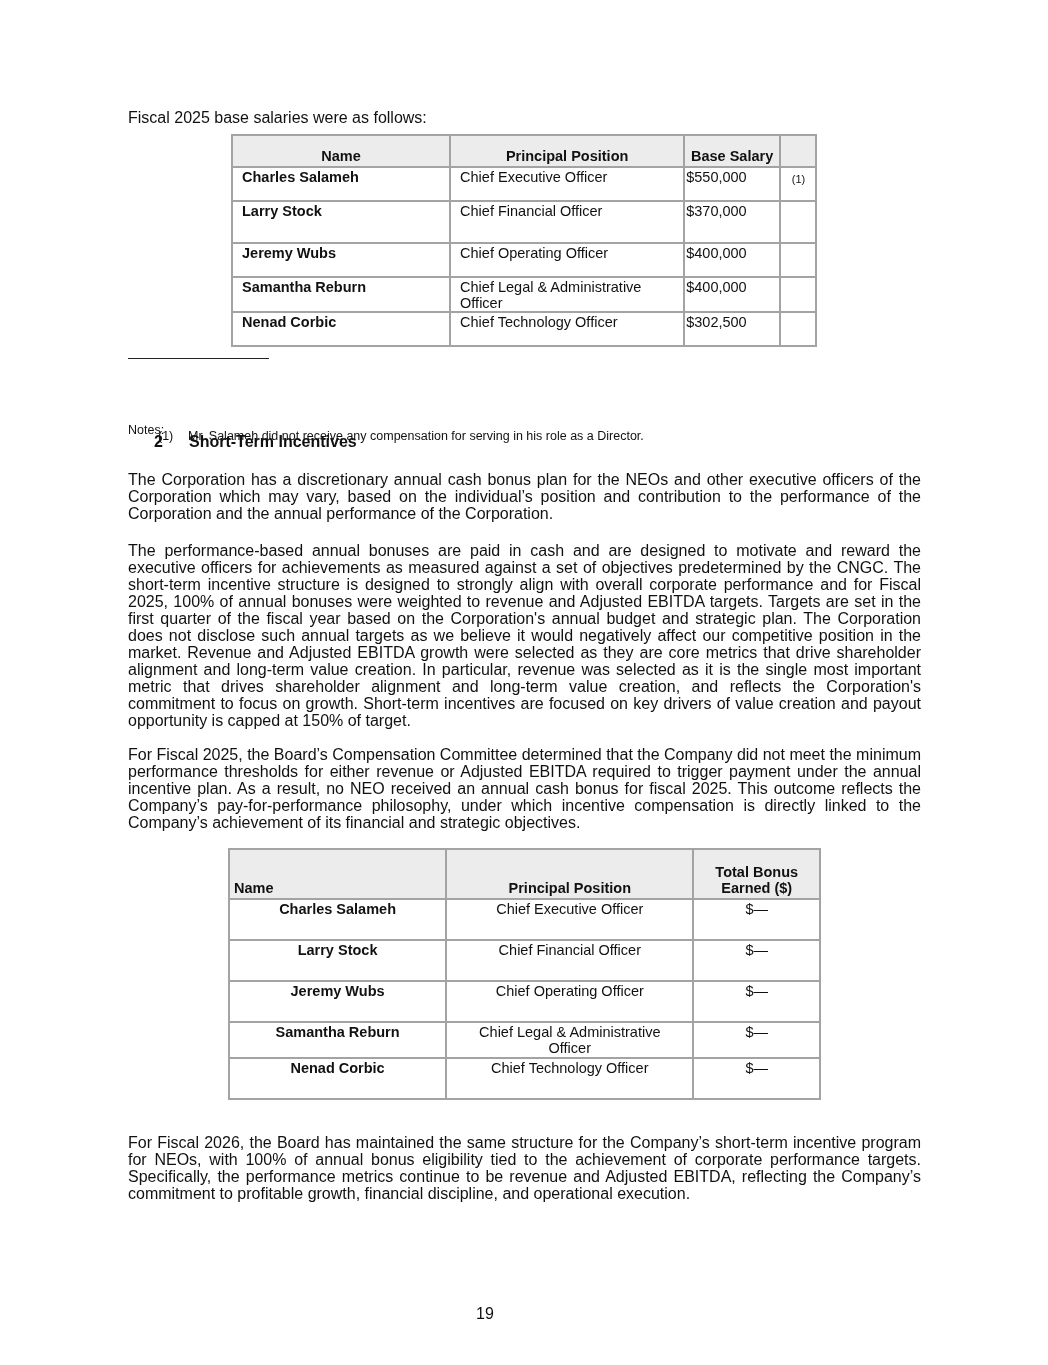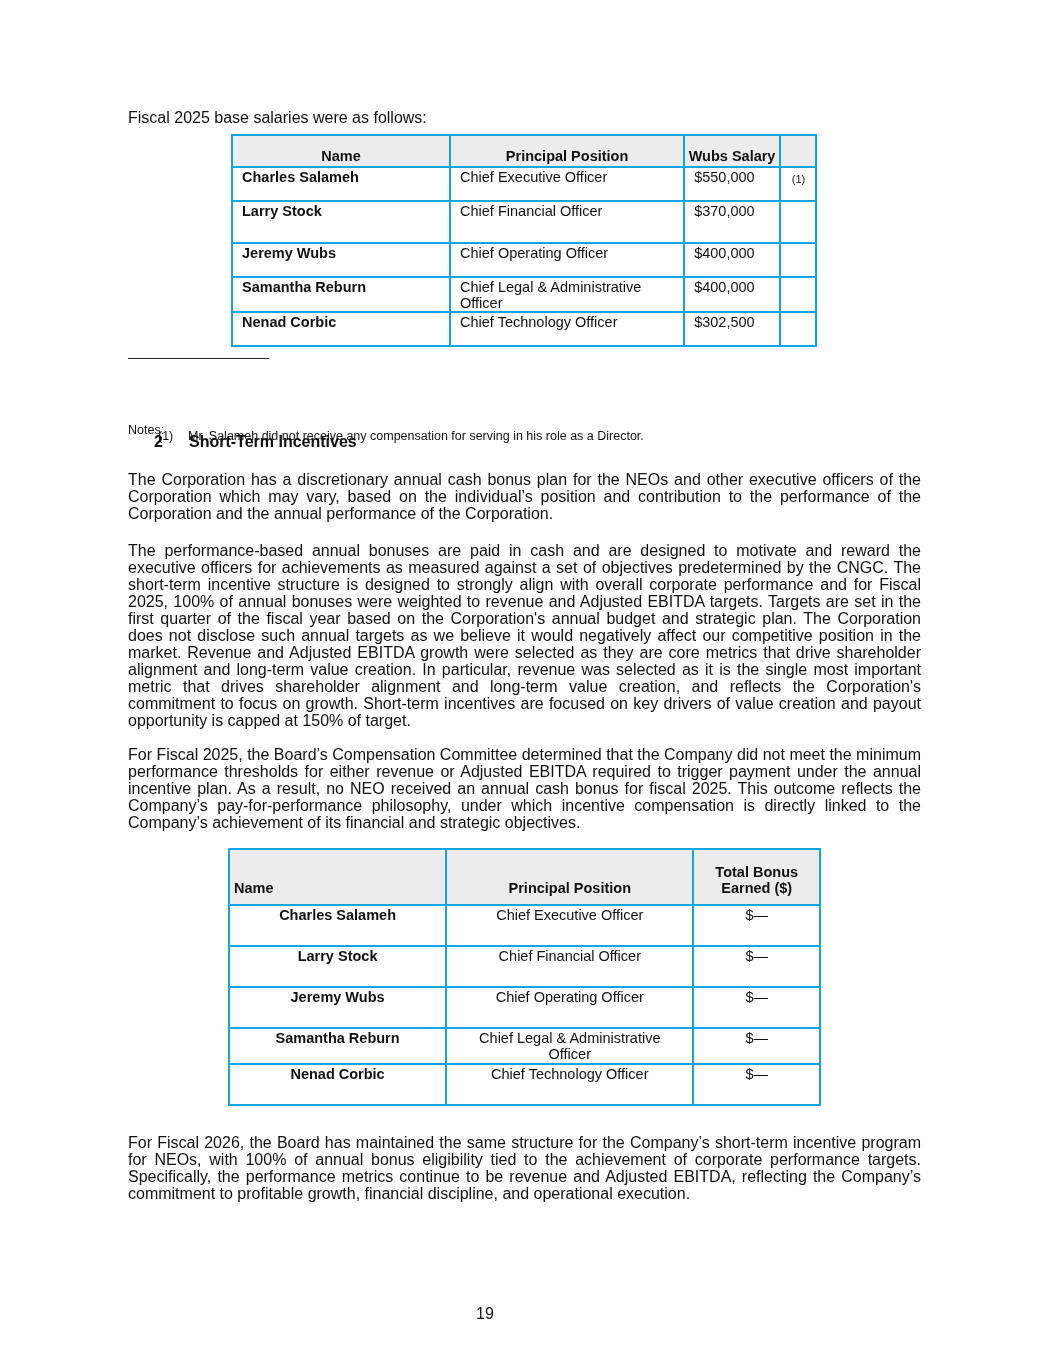--- a/index.html
+++ b/index.html
@@ -1,32 +1,32 @@
 <!DOCTYPE html>
 <html><head>
 <meta charset="utf-8">
 <style>
   html, body { margin:0; padding:0; background:#ffffff; }
   body { width:1048px; height:1365px; position:relative; overflow:hidden;
          font-family:"Liberation Sans", sans-serif; color:#111; }
   .abs { position:absolute; }
   .intro { left:128px; top:89px; font-size:16px;margin-top:20px; }
   table { border-collapse:collapse; position:absolute; font-size:14.5px; }
-  td, th { border:2px solid #0ea5e9; vertical-align:top; padding:0; }
+  td, th { border:2px solid #a3a3a3; vertical-align:top; padding:0; }
   th { background:#ececec; font-weight:bold; }
   
   #t1 { left:231px; top:134px; width:586px; }
   #t1 th { height:28px; vertical-align:bottom; text-align:center; padding-bottom:2px; }
   #t1 td { padding:1px 8px 0 9px; line-height:16px; }
   #t1 td.name { font-weight:bold; }
-  #t1 td.sal { padding-left:9px; }
+  #t1 td.sal { padding-left:1px; }
   #t1 td.note { font-size:11px; text-align:center; padding-top:3px; }
   
   #t2 { left:228px; top:848px; width:593px; }
-  #t2 th { height:46px; vertical-align:bottom; padding-bottom:8px; line-height:16px; }
+  #t2 th { height:46px; vertical-align:bottom; padding-bottom:2px; line-height:16px; }
   #t2 th.left { text-align:left; padding-left:4px; }
   #t2 th.center { text-align:center; }
   #t2 td { text-align:center; line-height:16px; padding-top:1px; }
   #t2 td.name { font-weight:bold; }
   .rule { left:128px; top:358px; width:141px; height:1px; background:#222; }
   .notes-label { left:128px; top:379px; font-size:12.5px;margin-top:44px; }
   .note-line { left:158px; top:393px; font-size:12.5px;margin-top:36px; }
   .note-line .num { display:inline-block; width:30px; }
   .section { left:128px; top:433px; font-size:16px; font-weight:bold;text-align:center; }
   .section .num { display:inline-block; width:61px; }
@@ -42,21 +42,21 @@
   <colgroup>
       <col style="width:219px">
       <col style="width:235px">
       <col style="width:96px">
       <col style="width:36px">
     </colgroup>
   <tbody>
       <tr>
     <th>Name</th>
     <th>Principal Position</th>
-    <th>Wubs Salary</th>
+    <th>Base Salary</th>
     <th></th>
   </tr>
   <tr style="height:34px">
     <td class="name">Charles Salameh</td>
     <td>Chief Executive Officer</td>
     <td class="sal">$550,000</td>
     <td class="note">(1)</td>
   </tr>
   <tr style="height:42px">
     <td class="name">Larry Stock</td>

